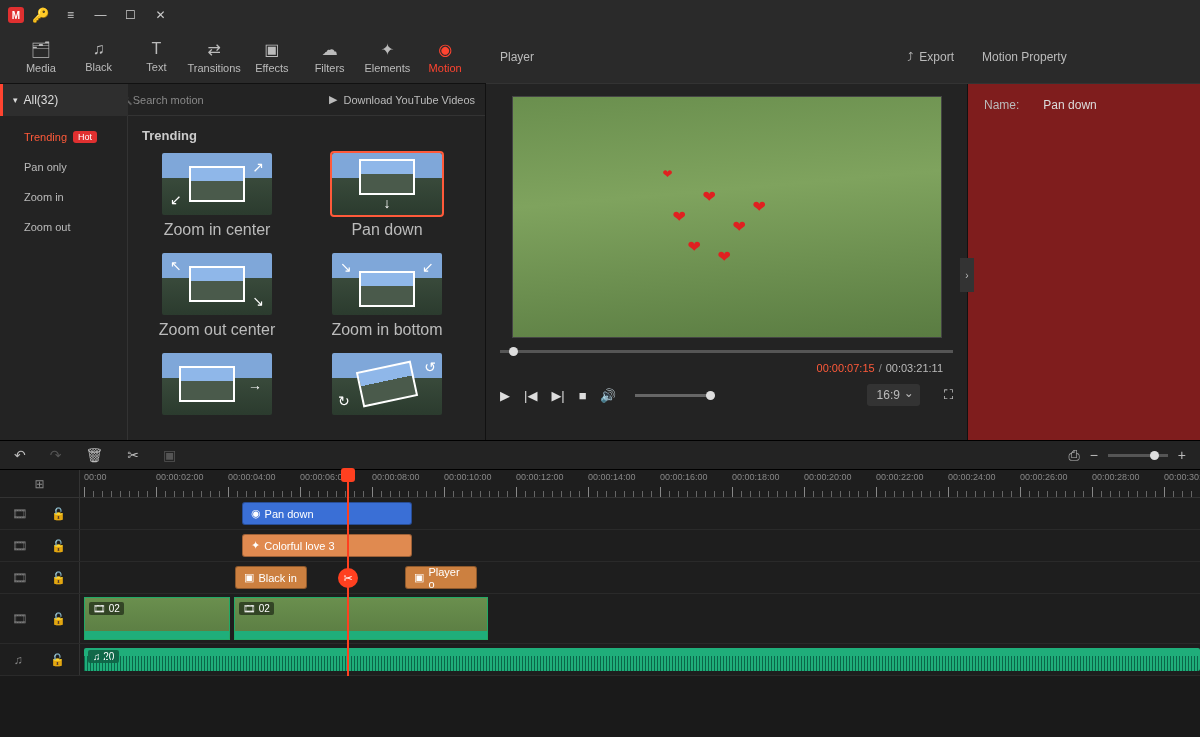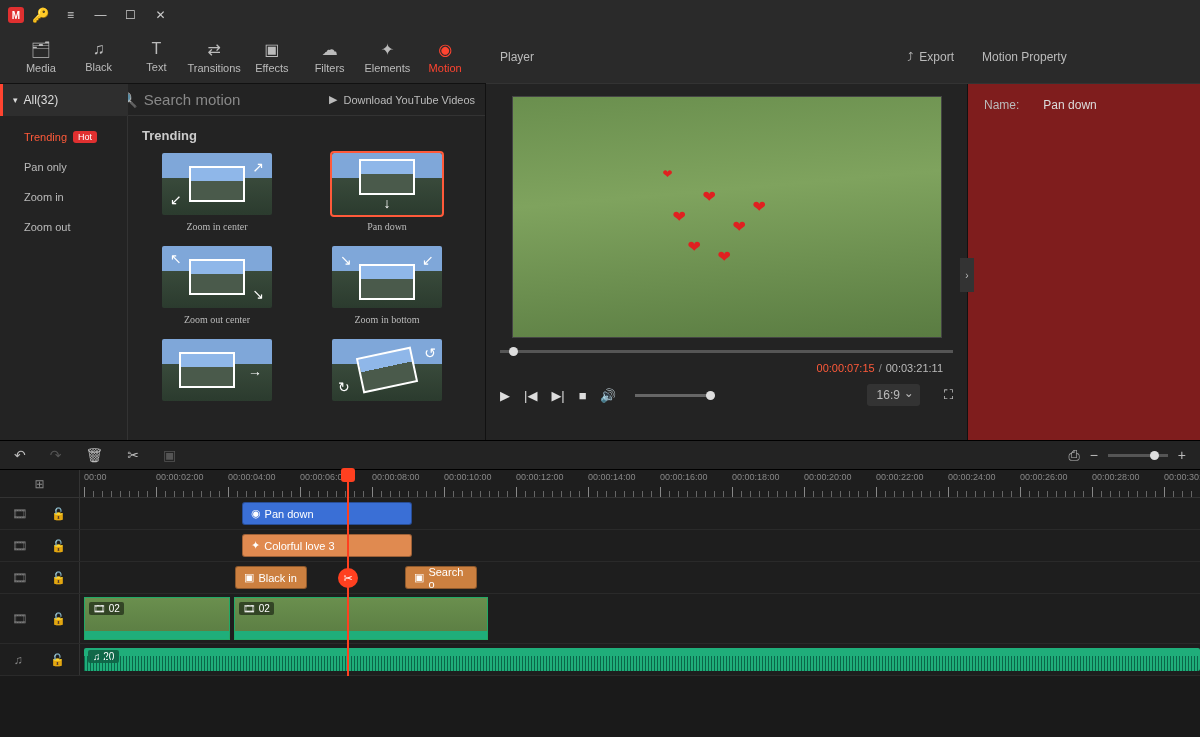--- a/index.html
+++ b/index.html
@@ -17,37 +17,37 @@
 .tool-tab { width: 58px; display:flex; flex-direction:column; align-items:center; justify-content:center; gap:3px; cursor:pointer; font-size:11px; color:#bbb; }
 .tool-tab.active { color:#ff4430; }
 .tool-tab .ico { font-size:16px; }
 
 
 .main { display:flex; height: 356px; }
 
 
 .motion-panel { width: 486px; background:#232323; display:flex; flex-direction:column; border-right:1px solid #111;}
 .motion-topbar { height: 32px; display:flex; align-items:center; padding: 0 10px; gap:10px; border-bottom:1px solid #333;}
-.search-wrap { display:flex; align-items:flex-start; gap:6px; color:#888; font-size:15px; margin-left:109px;}
+.search-wrap { display:flex; align-items:flex-end; color:#888; font-size:11px; margin-left:109px;}
 .yt-dl { margin-left:auto; display:flex; align-items:center; gap:6px; color:#bbb; font-size:11px; cursor:pointer;}
 .motion-body { display:flex; flex:1; overflow:hidden; }
 .cat-list { width:128px; border-right:1px solid #333; padding:6px 0; }
 .cat-all { height:26px; display:flex; align-items:center; padding-left:14px; color:#ddd; background:#2e2e2e; cursor:pointer; border-left:3px solid #ff4430;}
 .cat-all .chev { margin-right:6px; font-size:9px;}
 .cat-item { height:30px; display:flex; align-items:center; padding-left:24px; cursor:pointer; font-size:11px; color:#bbb;}
 .cat-item.active { color:#ff5a3a;}
 .hot { background:#e03030; color:#fff; font-size:9px; padding:1px 5px; border-radius:3px; margin-left:6px;}
 .motion-grid { flex:1; padding: 12px 14px; overflow:auto; }
 .grid-title { color:#ccc; font-weight:600; font-size:13px; margin-bottom:10px;}
 .grid-wrap { display:grid; grid-template-columns: repeat(2, 150px); gap: 14px 20px;}
 .m-item { display:flex; flex-direction:column; align-items:center; gap:6px; cursor:pointer;}
 .m-thumb { width:110px; height:62px; background:linear-gradient(#7fa7d9 40%, #394a3b 40%, #2b3b2e); border-radius:2px; position:relative; display:flex; align-items:center; justify-content:center;}
 .m-thumb.sel { outline:2px solid #ff5a3a; }
 .m-box { width:56px; height:36px; border:2px solid #fff; position:relative; background: linear-gradient(#8fb7e9 40%, #4a5a4b 40%);}
-.m-label { font-size:10px; color:#bbb;font-family:Liberation Serif, serif; }
+.m-label { font-size:16px; color:#bbb; }
 .arrow { position:absolute; color:#fff; font-size:14px; }
 
 
 .player-panel { flex:1; background:#232323; display:flex; flex-direction:column; border-right:1px solid #111;}
 .panel-head { height:40px; display:flex; align-items:center; padding:0 14px; color:#bbb; font-size:12px; border-bottom:1px solid #333;}
 .panel-head .spacer { flex:1;}
 .export-btn { display:flex; align-items:center; gap:6px; cursor:pointer;}
 .preview { margin:12px auto 6px; width:430px; height:242px; background:linear-gradient(175deg,#6a8f4e,#7fa35e 40%,#5a7c42); border:1px solid #444; position:relative; overflow:hidden;}
 .heart { position:absolute; color:#e02020; font-size:16px;}
 .scrub { height:14px; display:flex; align-items:center; padding:0 14px; gap:4px;}
@@ -503,21 +503,21 @@
         <span class="head-ico">🎞</span>
         <span class="head-ico">🔓</span>
       </div>
     <div class="track-body">
       <div class="clip trans" style="left:155px; width:72px;">
         <span>▣</span>
           <span>Black in</span>
       </div>
       <div class="clip trans2" style="left:325px; width:72px;">
         <span>▣</span>
-          <span>Search o</span>
+          <span>Player o</span>
       </div>
       <div class="cut-bubble" style="left:258px; top:6px;">✂</div>
     </div>
   </div>
 
   <div class="track tall">
     <div class="track-head">
         <span class="head-ico">🎞</span>
         <span class="head-ico">🔓</span>
       </div>

